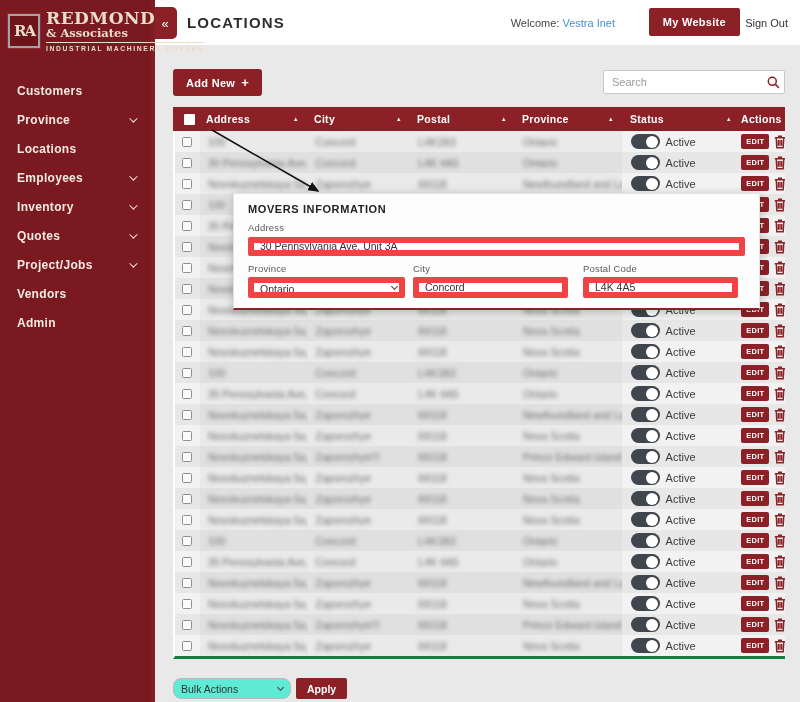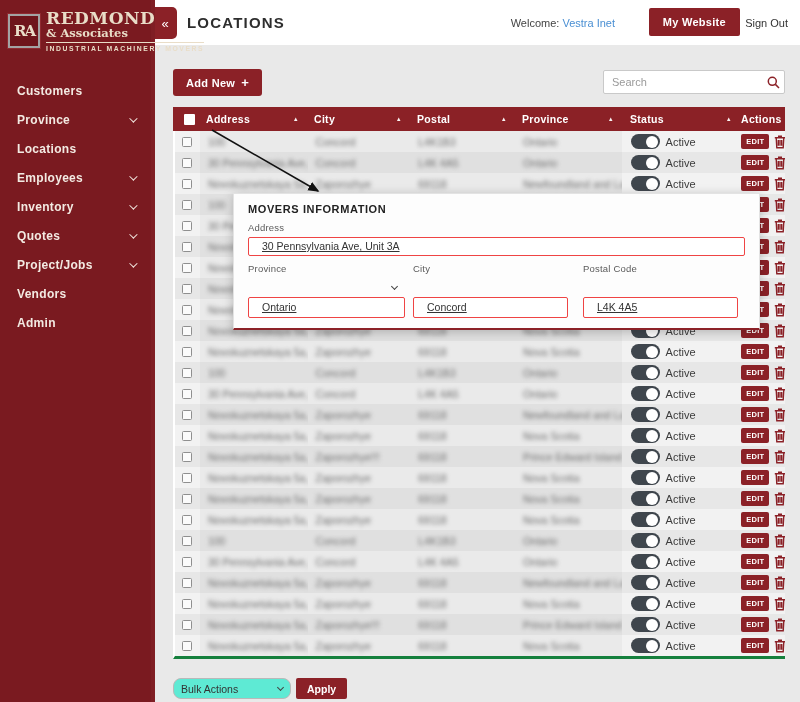--- a/index.html
+++ b/index.html
@@ -64,26 +64,26 @@
   .toggle { width:29px; height:15px; background:#3f464d; border-radius:8px; position:relative; cursor:pointer; flex:0 0 auto; }
   .knob { position:absolute; right:1.5px; top:1.5px; width:12px; height:12px; background:#fff; border-radius:50%; }
   .status-label { font-size:11px; color:#3b3b3b; }
   .edit-btn { background:#8b2127; color:#fff; border:none; border-radius:2px; font-size:7.5px; font-weight:bold; padding:3px 5px; letter-spacing:.3px; cursor:pointer; }
   .trash { display:flex; cursor:pointer; }
 
   
   .popup { position:absolute; left:78px; top:148px; width:527px; background:#fdfdfd; border:1px solid #e3e3e3; box-shadow:0 2px 10px rgba(0,0,0,.22); border-bottom:2px solid #8b2127; z-index:5; padding:9px 14px 10px 14px; }
   .popup-title { font-size:11px; font-weight:bold; letter-spacing:.6px; color:#222; margin-bottom:7px; }
   .fld-label { font-size:9.5px; color:#5a5a5a; margin-bottom:3px; letter-spacing:.2px; }
-  .popup input, .popup select { height:19px; border:1px solid #ef4444; border-radius:2px; background:#fff; font-size:10.5px; color:#333; padding:0 13px; width:100%; font-family:"Liberation Sans", sans-serif; outline:none;text-decoration:underline; }
+  .popup input, .popup select { height:19px; border:6px solid #ef4444; border-radius:2px; background:#fff; font-size:10.5px; color:#333; padding:0 6px; width:100%; font-family:"Liberation Sans", sans-serif; outline:none; }
   .popup-row2 { display:flex; margin-top:7px; }
   .fcol-province { width:157px; margin-right:8px; }
   .fcol-city { width:155px; margin-right:15px; }
   .fcol-postal { width:155px; }
-  .popup-row2 input, .popup-row2 select { height:21px;margin-top:20px; }
+  .popup-row2 input, .popup-row2 select { height:21px; }
   .sel-wrap { position:relative; }
   .sel-wrap select { appearance:none; -webkit-appearance:none; }
   .sel-wrap .chev-dark { position:absolute; right:8px; top:7px; width:5px; height:5px; border-right:1.4px solid #444; border-bottom:1.4px solid #444; transform:rotate(45deg); pointer-events:none; }
 
   
   .arrow-svg { position:absolute; left:0; top:0; width:645px; height:657px; z-index:6; pointer-events:none; }
 
   
   .bulk-wrap { position:absolute; left:18px; top:633px; width:118px; height:21px; }
   .bulk-wrap select { width:100%; height:100%; border:1px solid #b9b9b9; background:#5eead4; font-size:10.5px; color:#333; padding:0 7px; appearance:none; -webkit-appearance:none; border-radius:8px; font-family:"Liberation Sans", sans-serif; }

